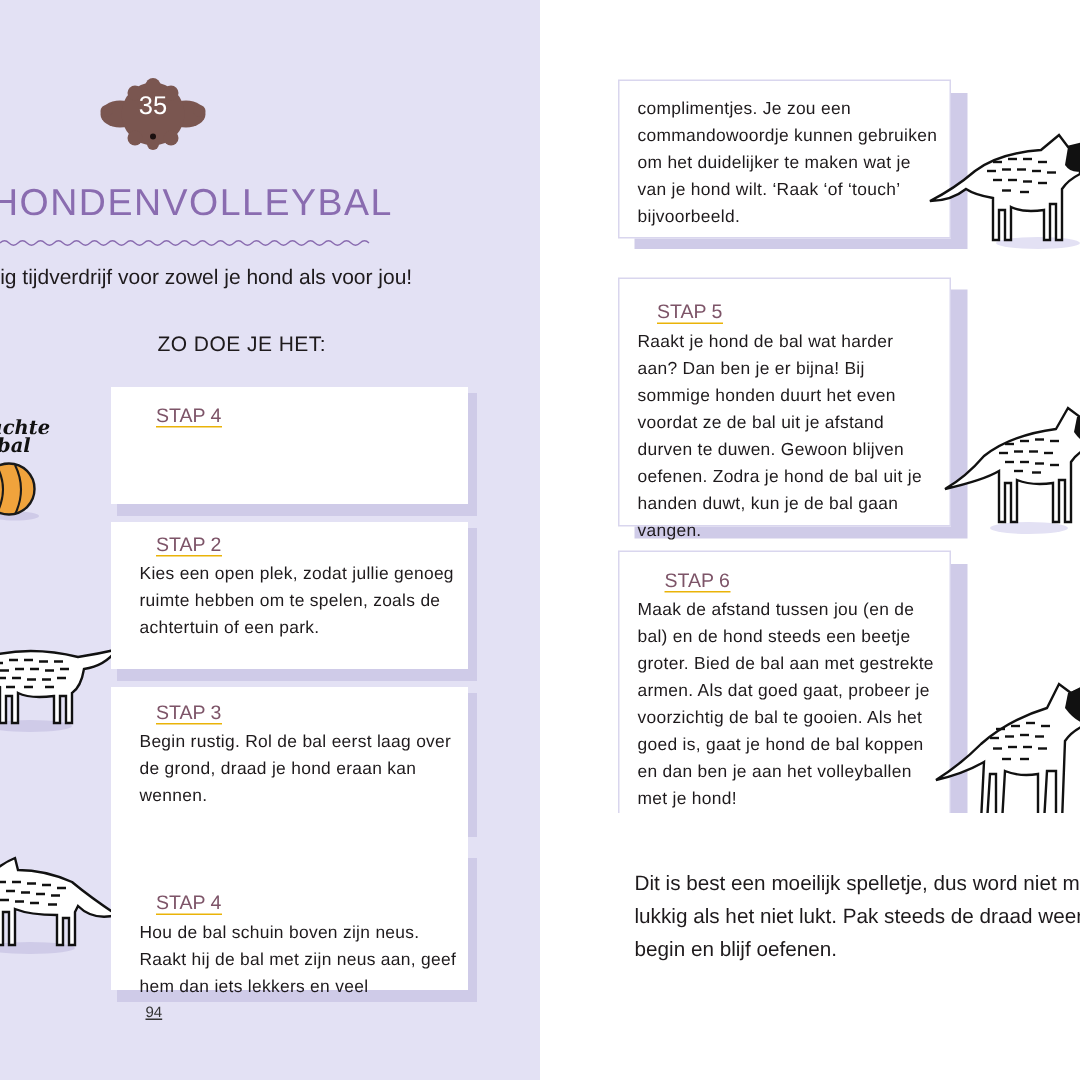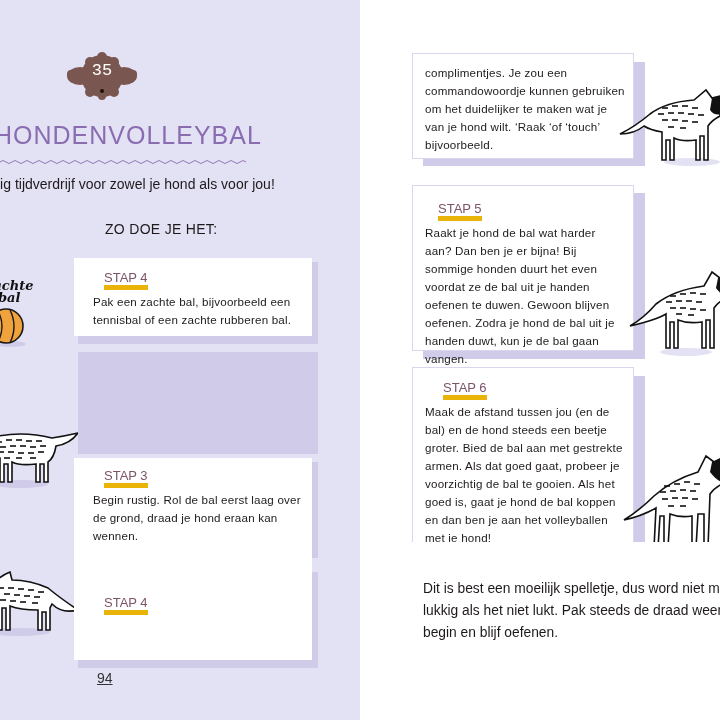--- a/index.html
+++ b/index.html
@@ -1,34 +1,34 @@
 <!DOCTYPE html>
 <html><head>
 <meta charset="utf-8">
 <style>
   html, body { margin:0; padding:0; }
   body { width:720px; height:720px; overflow:hidden; position:relative; font-family:"Liberation Sans", sans-serif; color:#1e1a1c; background:#fff; }
   .page-left { position:absolute; left:0; top:0; width:360px; height:720px; background:#e3e1f4; overflow:hidden; }
   .page-right { position:absolute; left:360px; top:0; width:360px; height:542px; background:#ffffff; overflow:hidden; }
 
-  .badge { position:absolute; left:66px; top:52px; width:72px; height:48px;font-family:Liberation Mono, monospace; }
+  .badge { position:absolute; left:66px; top:52px; width:72px; height:48px; }
   .badge-num { position:absolute; left:0; top:9px; width:72px; text-align:center; color:#fff; font-size:17px; }
 
   .title { position:absolute; left:-6px; top:121px; font-size:25px; letter-spacing:1px; color:#8a6cb0; white-space:nowrap; }
   .wave { position:absolute; left:0; top:158px; width:250px; height:8px; }
   .intro { position:absolute; left:-3px; top:176px; font-size:14px; white-space:nowrap; }
   .how { position:absolute; left:105px; top:221px; font-size:14px; letter-spacing:0.3px; }
 
   .card { position:absolute; background:#fff; box-sizing:border-box; }
   .card-shadow { position:absolute; background:#cfcbe8; }
   .card-right { border:1px solid #d9d6ee; }
-  .step-label { display:inline-block; font-size:13px; color:#7d5468; border-bottom:5px solid #eab308; line-height:15px; margin-left:30px; margin-bottom:3px; }
+  .step-label { display:inline-block; font-size:13px; color:#7d5468; border-bottom:1px solid #eab308; line-height:15px; margin-left:30px; margin-bottom:3px; }
   .step-text { font-size:11.6px; line-height:18px; padding-left:19px; padding-right:8px; letter-spacing:0.2px; }
 
-  .page-num { position:absolute; font-size:14px; color:#333;text-decoration:underline; }
+  .page-num { position:absolute; font-size:10px; color:#333;text-decoration:underline; }
 
   .outro { position:absolute; left:423px; top:578px; width:310px; font-size:13.8px; line-height:22px; white-space:nowrap; }
   .outro div { white-space:nowrap; }
 
   .dog { position:absolute; }
   .ball { position:absolute; }
   .ball-label { position:absolute; left:2px; top:280px; font-family:"DejaVu Serif", serif; font-style:italic; font-size:13px; line-height:12px; color:#111; font-weight:bold; }
 </style>
 </head>
 <body>
@@ -115,49 +115,53 @@
       <line x1="10" y1="32" x2="16" y2="32"></line>
         <line x1="20" y1="33" x2="26" y2="33"></line>
         <line x1="30" y1="34" x2="36" y2="34"></line>
         <line x1="42" y1="35" x2="48" y2="35"></line>
     </g>
   </svg>
 
   <div class="card-shadow" style="left:78px;top:262px;width:240px;height:82px"></div>
   <div class="card" style="left:74px;top:258px;width:238px;height:78px;padding-top:10px">
     <div class="step-label">STAP 4</div>
-    <div class="step-text">Pak een zachte bal, bijvoorbeeld een tennisbal of een zachte rubberen bal.</div>
   </div>
 
   <div class="card-shadow" style="left:78px;top:352px;width:240px;height:102px"></div>
+  <div class="card" style="left:74px;top:348px;width:238px;height:98px;padding-top:6px">
+    <div class="step-label">STAP 2</div>
+    <div class="step-text">Kies een open plek, zodat jullie genoeg ruimte hebben om te spelen, zoals de achtertuin of een park.</div>
+  </div>
 
   <div class="card-shadow" style="left:78px;top:462px;width:240px;height:96px"></div>
   <div class="card" style="left:74px;top:458px;width:238px;height:114px;padding-top:8px">
     <div class="step-label">STAP 3</div>
     <div class="step-text">Begin rustig. Rol de bal eerst laag over de grond, draad je hond eraan kan wennen.</div>
   </div>
 
   <div class="card-shadow" style="left:78px;top:572px;width:240px;height:96px"></div>
   <div class="card" style="left:74px;top:568px;width:238px;height:92px;padding-top:25px">
     <div class="step-label">STAP 4</div>
+    <div class="step-text">Hou de bal schuin boven zijn neus. Raakt hij de bal met zijn neus aan, geef hem dan iets lekkers en veel</div>
   </div>
 
   <div class="page-num" style="left:97px;top:670px">94</div>
 </div>
 
 <div class="page-right">
   <div class="card-shadow" style="left:63px;top:62px;width:222px;height:104px"></div>
   <div class="card card-right" style="left:52px;top:53px;width:222px;height:106px;padding-top:10px">
     <div class="step-text" style="padding-left:12px">complimentjes. Je zou een commandowoordje kunnen gebruiken om het duidelijker te maken wat je van je hond wilt. ‘Raak ‘of ‘touch’ bijvoorbeeld.</div>
   </div>
 
   <div class="card-shadow" style="left:63px;top:193px;width:222px;height:166px"></div>
   <div class="card card-right" style="left:52px;top:185px;width:222px;height:166px;padding-top:13px">
     <div class="step-label" style="margin-left:25px">STAP 5</div>
-    <div class="step-text" style="padding-left:12px">Raakt je hond de bal wat harder aan? Dan ben je er bijna! Bij sommige honden duurt het even voordat ze de bal uit je handen oefenen te duwen. Gewoon blijven oefenen. Zodra je hond de bal uit je handen duwt, kun je de bal gaan vangen.</div>
+    <div class="step-text" style="padding-left:12px">Raakt je hond de bal wat harder aan? Dan ben je er bijna! Bij sommige honden duurt het even voordat ze de bal uit je afstand durven te duwen. Gewoon blijven oefenen. Zodra je hond de bal uit je handen duwt, kun je de bal gaan vangen.</div>
   </div>
 
   <div class="card-shadow" style="left:63px;top:376px;width:222px;height:190px"></div>
   <div class="card card-right" style="left:52px;top:367px;width:222px;height:192px;padding-top:10px">
     <div class="step-label" style="">STAP 6</div>
     <div class="step-text" style="padding-left:12px">Maak de afstand tussen jou (en de bal) en de hond steeds een beetje groter. Bied de bal aan met gestrekte armen. Als dat goed gaat, probeer je voorzichtig de bal te gooien. Als het goed is, gaat je hond de bal koppen en dan ben je aan het volleyballen met je hond!</div>
   </div>
 
   <svg class="dog" style="left:256px;top:86px" width="110" height="82" viewBox="0 0 110 82">
     <ellipse cx="76" cy="76" rx="28" ry="4" fill="#e3e1f4"></ellipse>

